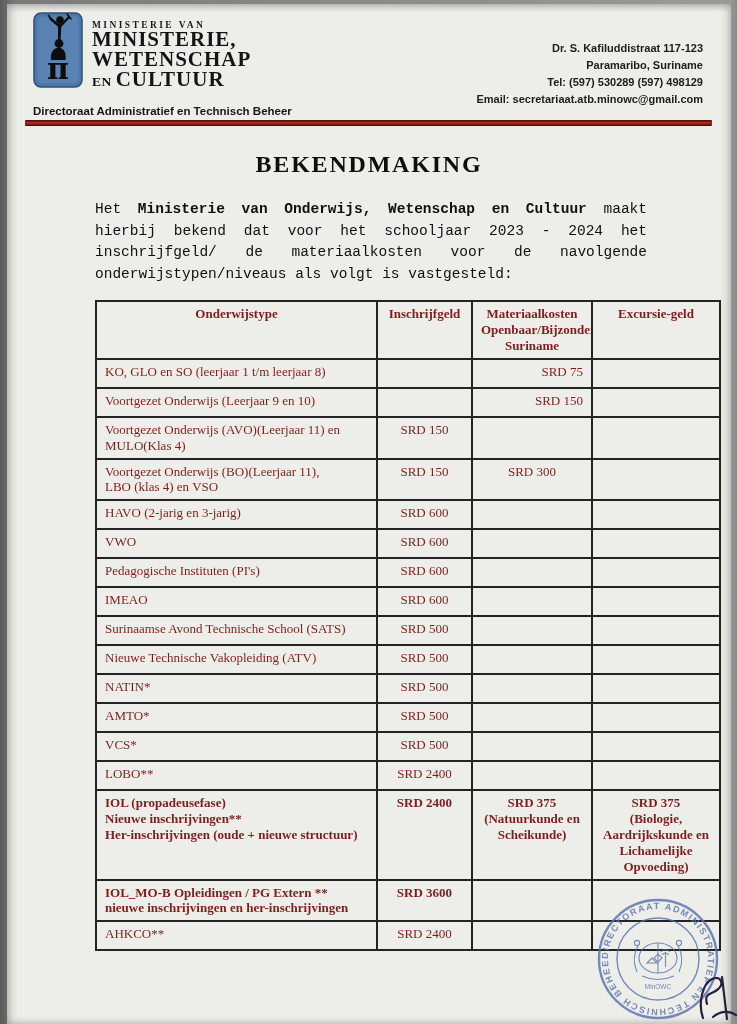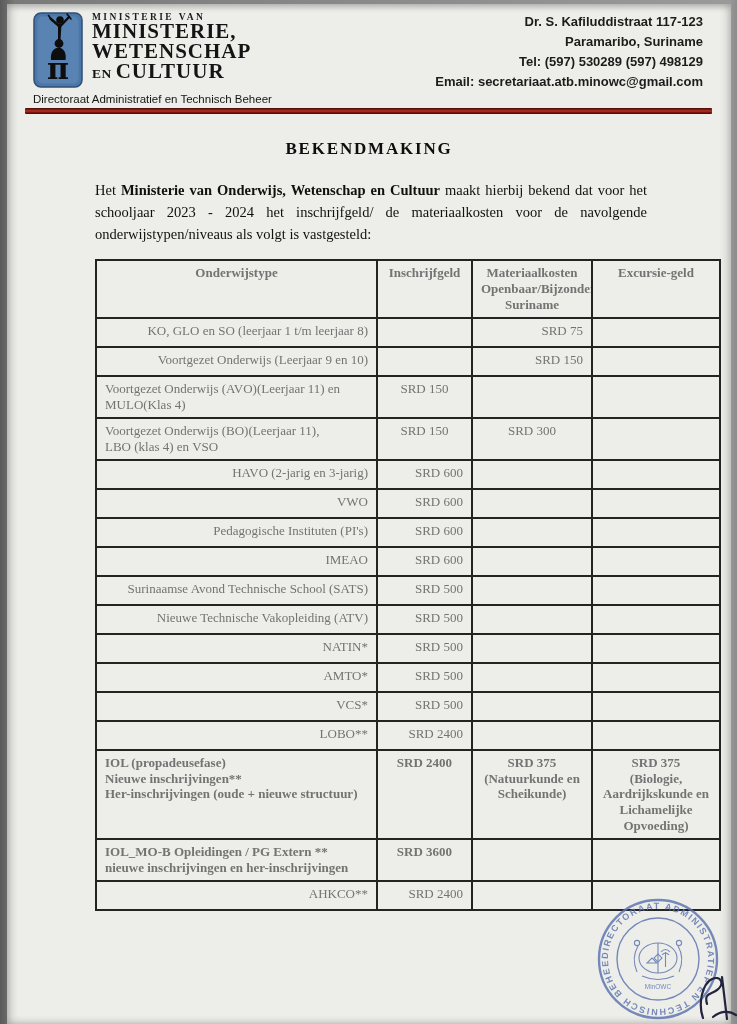--- a/index.html
+++ b/index.html
@@ -12,48 +12,48 @@
     position:absolute; left:7px; top:4px; width:724px; height:1020px;
     background:#edeee9;
     box-shadow: inset 4px 0 8px rgba(0,0,0,.18), inset -4px 0 8px rgba(0,0,0,.14), inset 0 3px 6px rgba(0,0,0,.12);
   }
 
   
   .header { display:flex; justify-content:space-between; padding:8px 28px 0 26px; }
   .brand-row { display:flex; }
   .logo-box { width:50px; height:76px; flex:0 0 auto; }
   .brand-text { margin-left:9px; }
-  .ministry-small { font-size:9.5px; font-weight:bold; letter-spacing:2.4px; color:#1c1c1c; margin-top:0; }
+  .ministry-small { font-size:9.5px; font-weight:bold; letter-spacing:2.4px; color:#1c1c1c; margin-top:8px; }
   .ministry-line { font-size:21px; font-weight:bold; letter-spacing:1px; line-height:.95; color:#141414; }
   .ministry-line .small-caps-prefix { font-size:13.5px; letter-spacing:.5px; }
-  .brand-sub { font-family:"Liberation Sans", sans-serif; font-size:11.5px; font-weight:400; color:#161616; margin-top:5px; }
-  .contact { text-align:right; font-family:"Liberation Sans", sans-serif; font-size:13px; font-weight:bold; color:#1c1c1c; margin-top:0; line-height:1.55; }
+  .brand-sub { font-family:"Liberation Sans", sans-serif; font-size:11.5px; font-weight:700; color:#161616; margin-top:15px; }
+  .contact { text-align:right; font-family:"Liberation Sans", sans-serif; font-size:11px; font-weight:bold; color:#1c1c1c; margin-top:28px; line-height:1.55; }
 
   .redline {
     height:6px; margin:3px 19px 0 18px; border-radius:1px;
     background:linear-gradient(to bottom, #3f0a07 0%, #8e1a12 30%, #b03427 50%, #7c140e 75%, #3f0a07 100%);
   }
 
   
-  .doc-title { text-align:center; margin-top:25px; font-size:17px; font-weight:bold; letter-spacing:1.8px; color:#0e0e0e; }
-  .intro { margin:21px 84px 0 88px; font-size:14.5px; line-height:1.5; text-align:justify; color:#101010; }
+  .doc-title { text-align:center; margin-top:25px; font-size:24px; font-weight:bold; letter-spacing:1.8px; color:#0e0e0e; }
+  .intro { margin:21px 84px 0 88px; font-size:14.5px; line-height:1.5; text-align:justify; color:#101010;font-family:Liberation Mono, monospace; }
   .intro .b { font-weight:bold; }
 
   
-  table.fees { border-collapse:collapse; margin:14px 0 0 88px; width:624px; table-layout:fixed; font-size:13px; color:#737373; }
+  table.fees { border-collapse:collapse; margin:14px 0 0 88px; width:624px; table-layout:fixed; font-size:13px; color:#7f1d1d; }
   table.fees th, table.fees td {
     border:2px solid #232321; padding:4px 8px; vertical-align:top;
     white-space:pre-line; line-height:1.22; overflow:hidden;
   }
   table.fees th { font-weight:bold; text-align:center; height:48px; }
   td.col-type { text-align:left; }
   td.col-val  { text-align:center; }
   td.right    { text-align:right; padding-right:5px; }
   tr.bold td  { font-weight:bold; }
-  tr.plain td { height:19px;text-align:right; }
+  tr.plain td { height:19px; }
 
   
   .stamp { position:absolute; left:588px; top:892px; width:126px; height:126px; opacity:.82; }
   .signature { position:absolute; left:686px; top:968px; width:48px; height:52px; }
 </style>
 </head>
 <body>
 
 <div class="scan">
   <div class="page">

